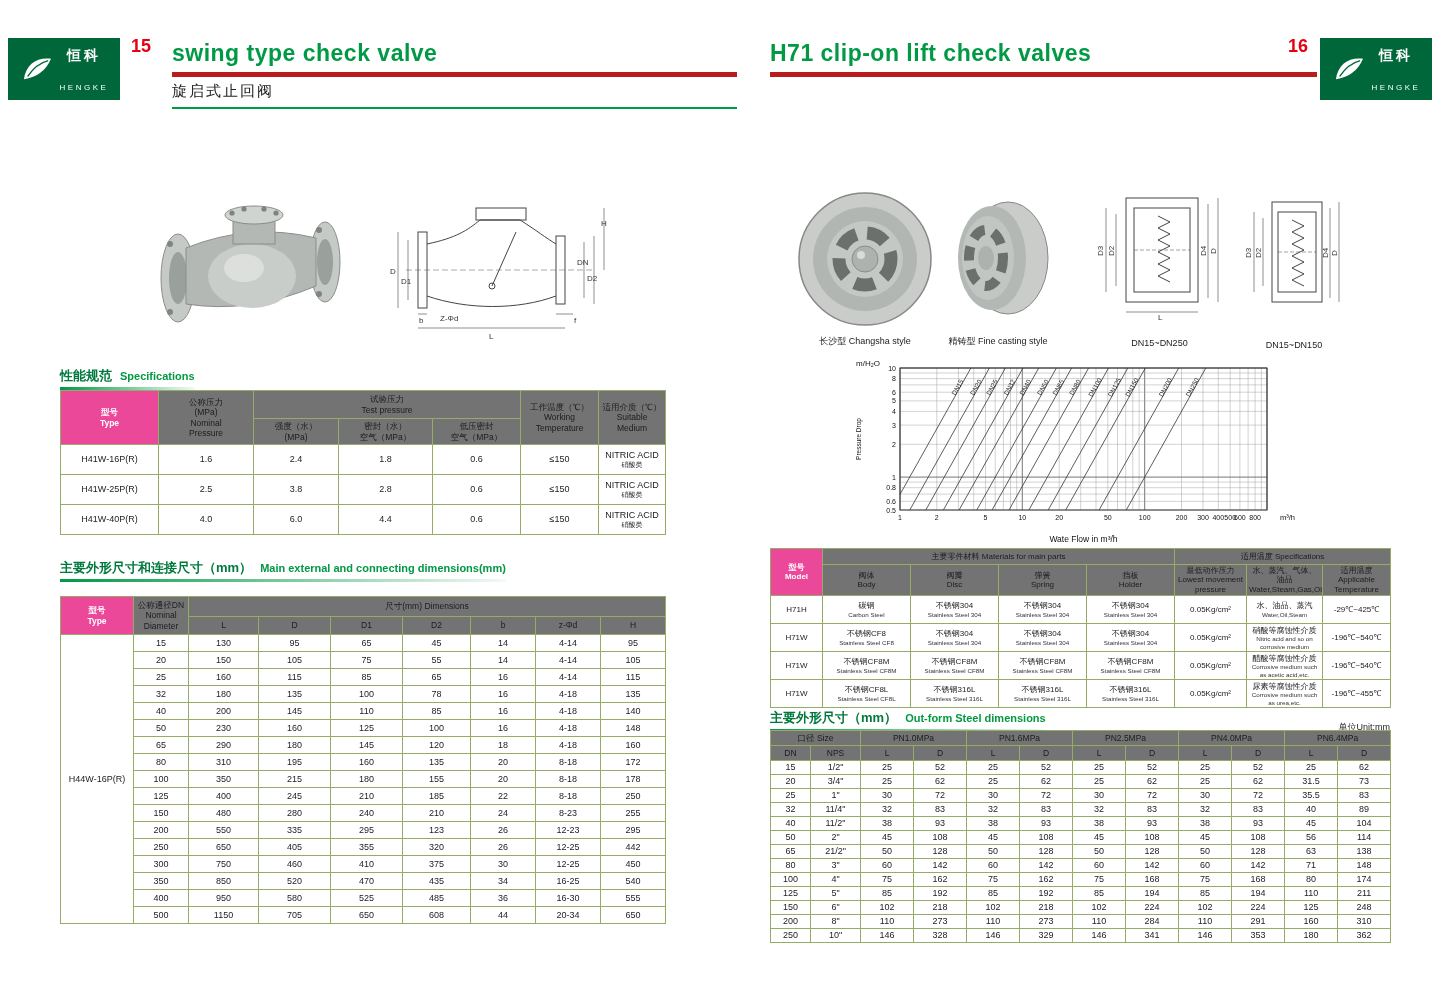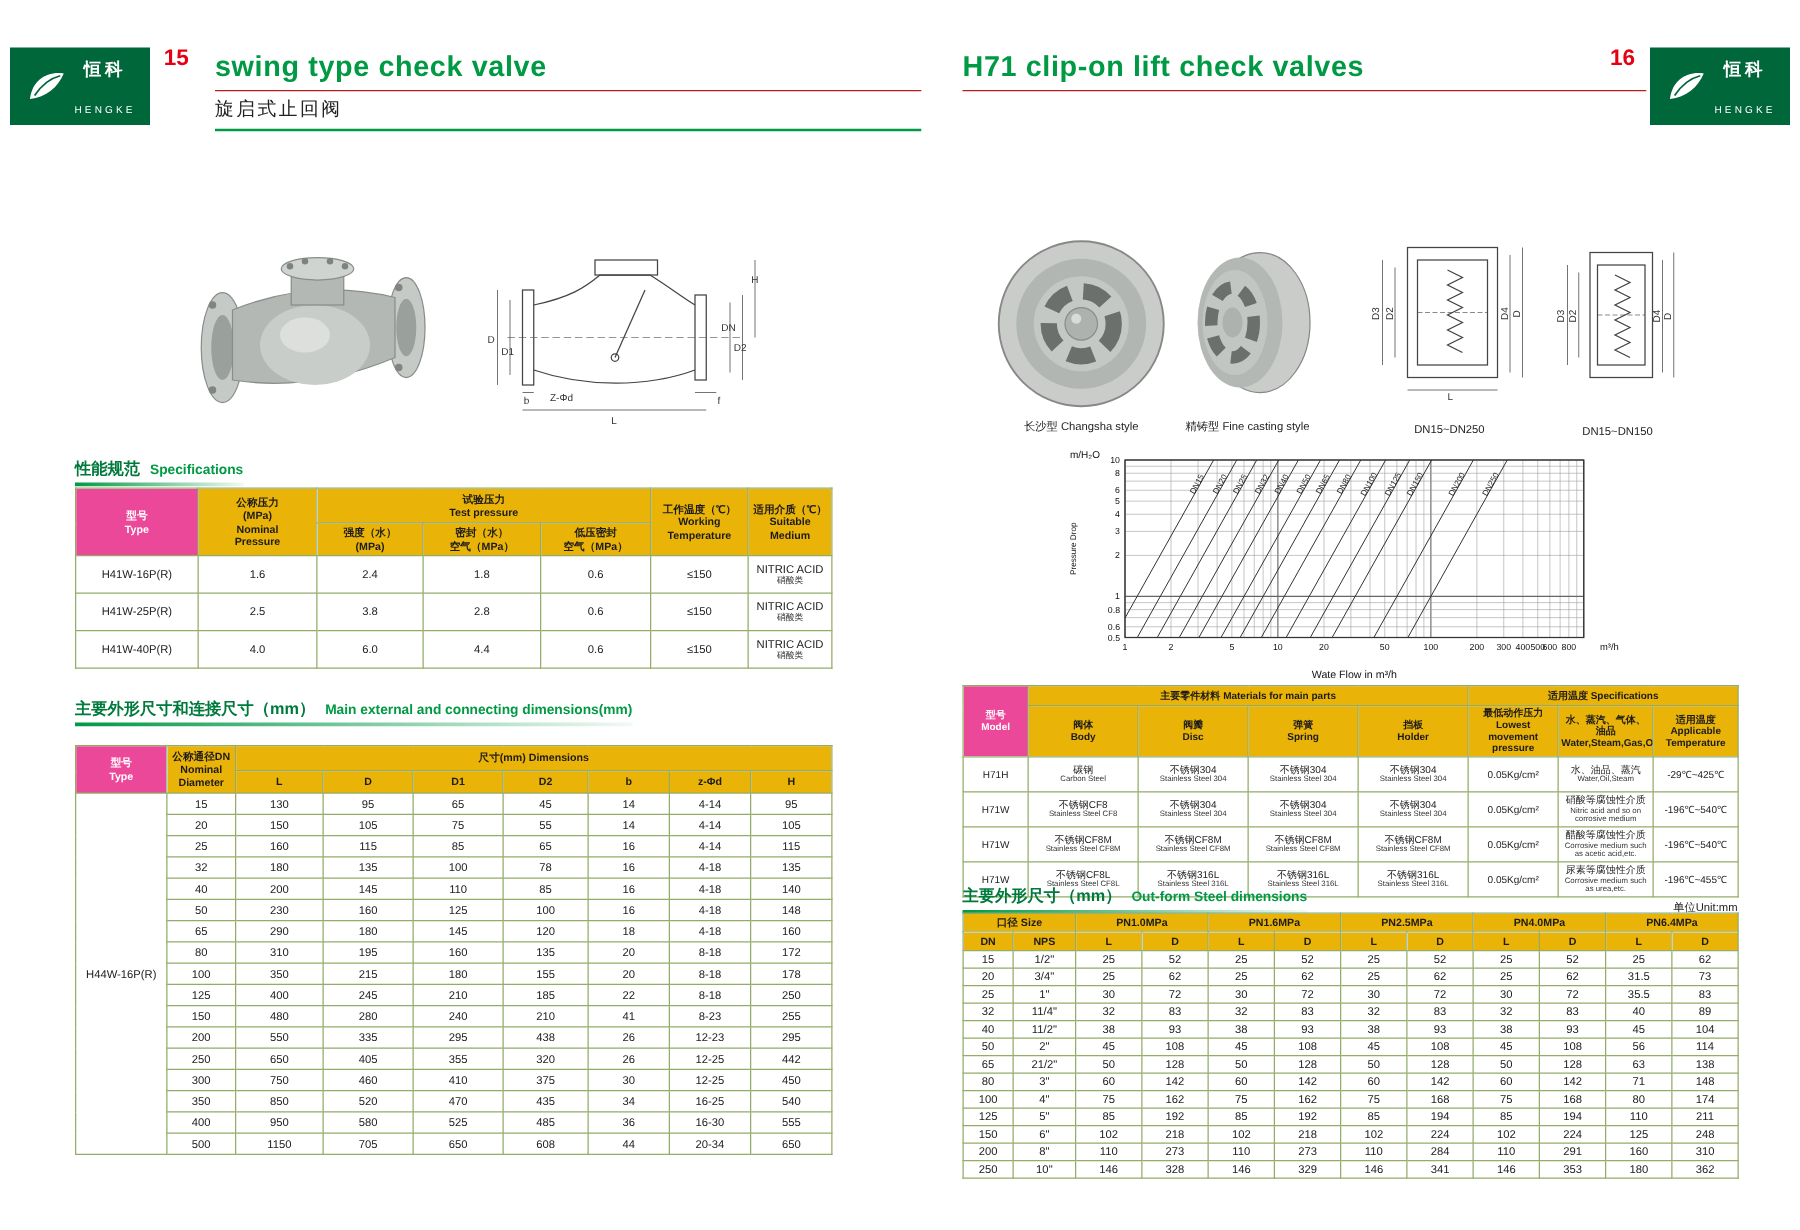--- a/index.html
+++ b/index.html
@@ -5,34 +5,34 @@
   *{margin:0;padding:0;box-sizing:border-box;}
   body{font-family:"Liberation Sans",sans-serif;background:#fff;}
   .page{position:relative;width:1440px;height:984px;background:#fff;overflow:hidden;}
   .abs{position:absolute;}
   
   .logo-box{width:112px;height:62px;background:#00673a;display:flex;align-items:center;justify-content:center;gap:6px;}
   .logo-txt{display:flex;flex-direction:column;align-items:center;color:#fff;}
   .logo-zh{font-size:14px;font-weight:bold;letter-spacing:3px;}
   .logo-en{font-size:8px;letter-spacing:2.5px;margin-top:18px;}
   .pn{color:#e60012;font-size:18px;font-weight:bold;}
-  .title-wrap .en-title{font-size:23px;font-weight:bold;color:#009944;letter-spacing:0.5px;padding-bottom:5px;border-bottom:1px solid #b91c1c;}
+  .title-wrap .en-title{font-size:23px;font-weight:bold;color:#009944;letter-spacing:0.5px;padding-bottom:5px;border-bottom:5px solid #b91c1c;}
   .title-wrap .zh-title{font-size:15px;color:#222;padding:5px 0 6px;border-bottom:2px solid #009944;letter-spacing:2px;}
   
   .sec-head{display:inline-block;padding-bottom:2px;}
   .sec-head::after{content:"";display:block;height:3px;margin-top:2px;background:linear-gradient(90deg,#009944 0%,rgba(0,153,68,0.05) 100%);}
   .sec-head .zh{color:#00793c;font-size:13px;font-weight:bold;}
   .sec-head .en{color:#009944;font-size:11px;font-weight:bold;margin-left:8px;}
   .unit-note{font-size:9px;color:#222;}
   .head-flex{display:flex;justify-content:space-between;align-items:flex-end;}
   
   .tbl{border-collapse:collapse;table-layout:fixed;line-height:1.18;}
   .tbl th,.tbl td{border:1px solid #94ac66;text-align:center;vertical-align:middle;color:#222;white-space:pre-line;padding:1px 2px;overflow:hidden;}
   .tbl th.dark{background:#ec4899;color:#fff;font-weight:bold;}
-  .tbl th.lt{background:#eab308;font-weight:bold;color:#1c1c1c;}
+  .tbl th.lt{background:#737373;font-weight:normal;color:#1c1c1c;}
   .tbl .l2{font-size:0.78em;color:#333;}
   .t1 th{font-size:8.5px;}
   .t1 thead tr:nth-child(1){height:28px;}
   .t1 thead tr:nth-child(2){height:26px;}
   .t1 tbody tr{height:30px;}
   .t1 td{font-size:9px;}
   .t2 th{font-size:8.5px;}
   .t2 thead tr:nth-child(1){height:20px;}
   .t2 thead tr:nth-child(2){height:18px;}
   .t2 tbody tr{height:17px;}
@@ -351,30 +351,30 @@
           <td>22</td>
           <td>8-18</td>
           <td>250</td>
         </tr>
         <tr>
           <td>150</td>
           <td>480</td>
           <td>280</td>
           <td>240</td>
           <td>210</td>
-          <td>41</td>
+          <td>24</td>
           <td>8-23</td>
           <td>255</td>
         </tr>
         <tr>
           <td>200</td>
           <td>550</td>
           <td>335</td>
           <td>295</td>
-          <td>438</td>
+          <td>123</td>
           <td>26</td>
           <td>12-23</td>
           <td>295</td>
         </tr>
         <tr>
           <td>250</td>
           <td>650</td>
           <td>405</td>
           <td>355</td>
           <td>320</td>

